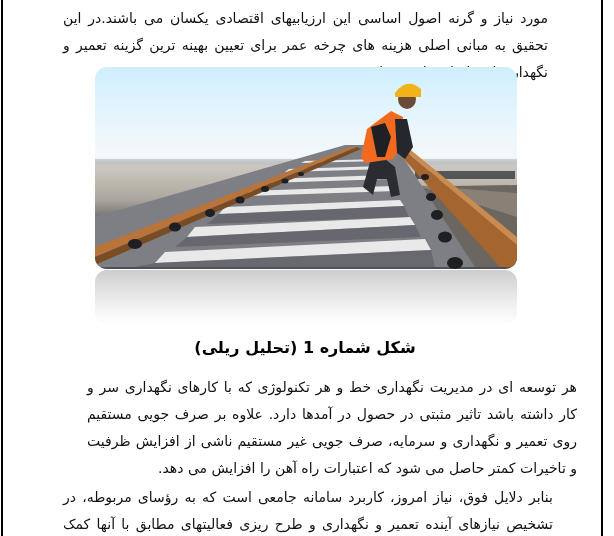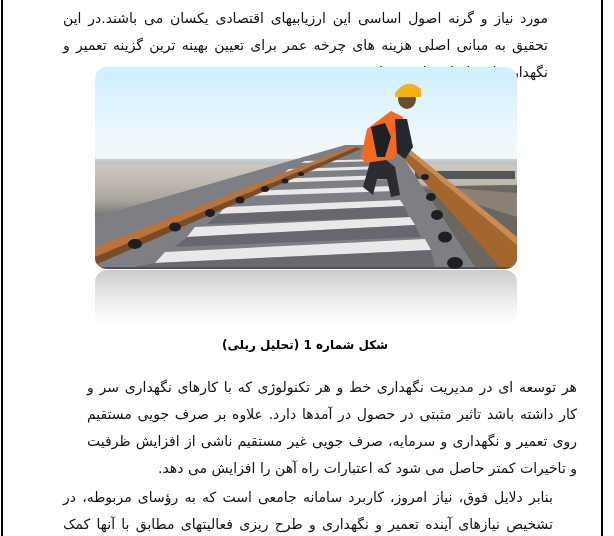--- a/index.html
+++ b/index.html
@@ -26,21 +26,21 @@
       background: linear-gradient(180deg, #cfefff 0%, #e8f6fc 28%, #f4f8fa 45%, #cfcbc4 47%, #bdb7ae 58%, #a9a49c 66%, #6a6a6c 76%, #4e4f55 100%);
     }
     .reflection {
       position: absolute; left: 0; top: 203px; width: 422px; height: 55px;
       border-radius: 12px;
       background: linear-gradient(180deg, #c7c7c9 0%, #dedede 35%, #f2f2f2 70%, #ffffff 100%);
       opacity: 0.9;
     }
     .caption {
       position: absolute; left: 0; width: 604px; top: 340px; text-align: center; direction: rtl;
-      font-family: "DejaVu Sans", sans-serif; font-weight: bold; font-size: 12px; color: #000;
+      font-family: "DejaVu Sans", sans-serif; font-weight: bold; font-size: 16px; color: #000;
     }
   </style>
 </head>
 <body>
 
 <div class="page">
 
   <p class="para p1">مورد نیاز و گرنه اصول اساسی این ارزیابیهای اقتصادی یکسان می باشند.در این تحقیق به مبانی اصلی هزینه های چرخه عمر برای تعیین بهینه ترین گزینه تعمیر و نگهداری از نظر اقتصادی پرداخته می شود.</p>
 
   <div class="figure">

